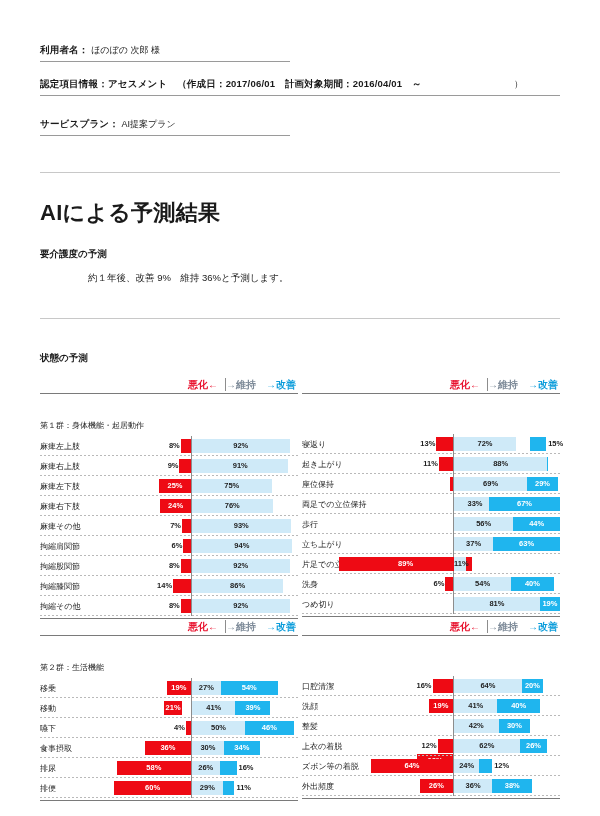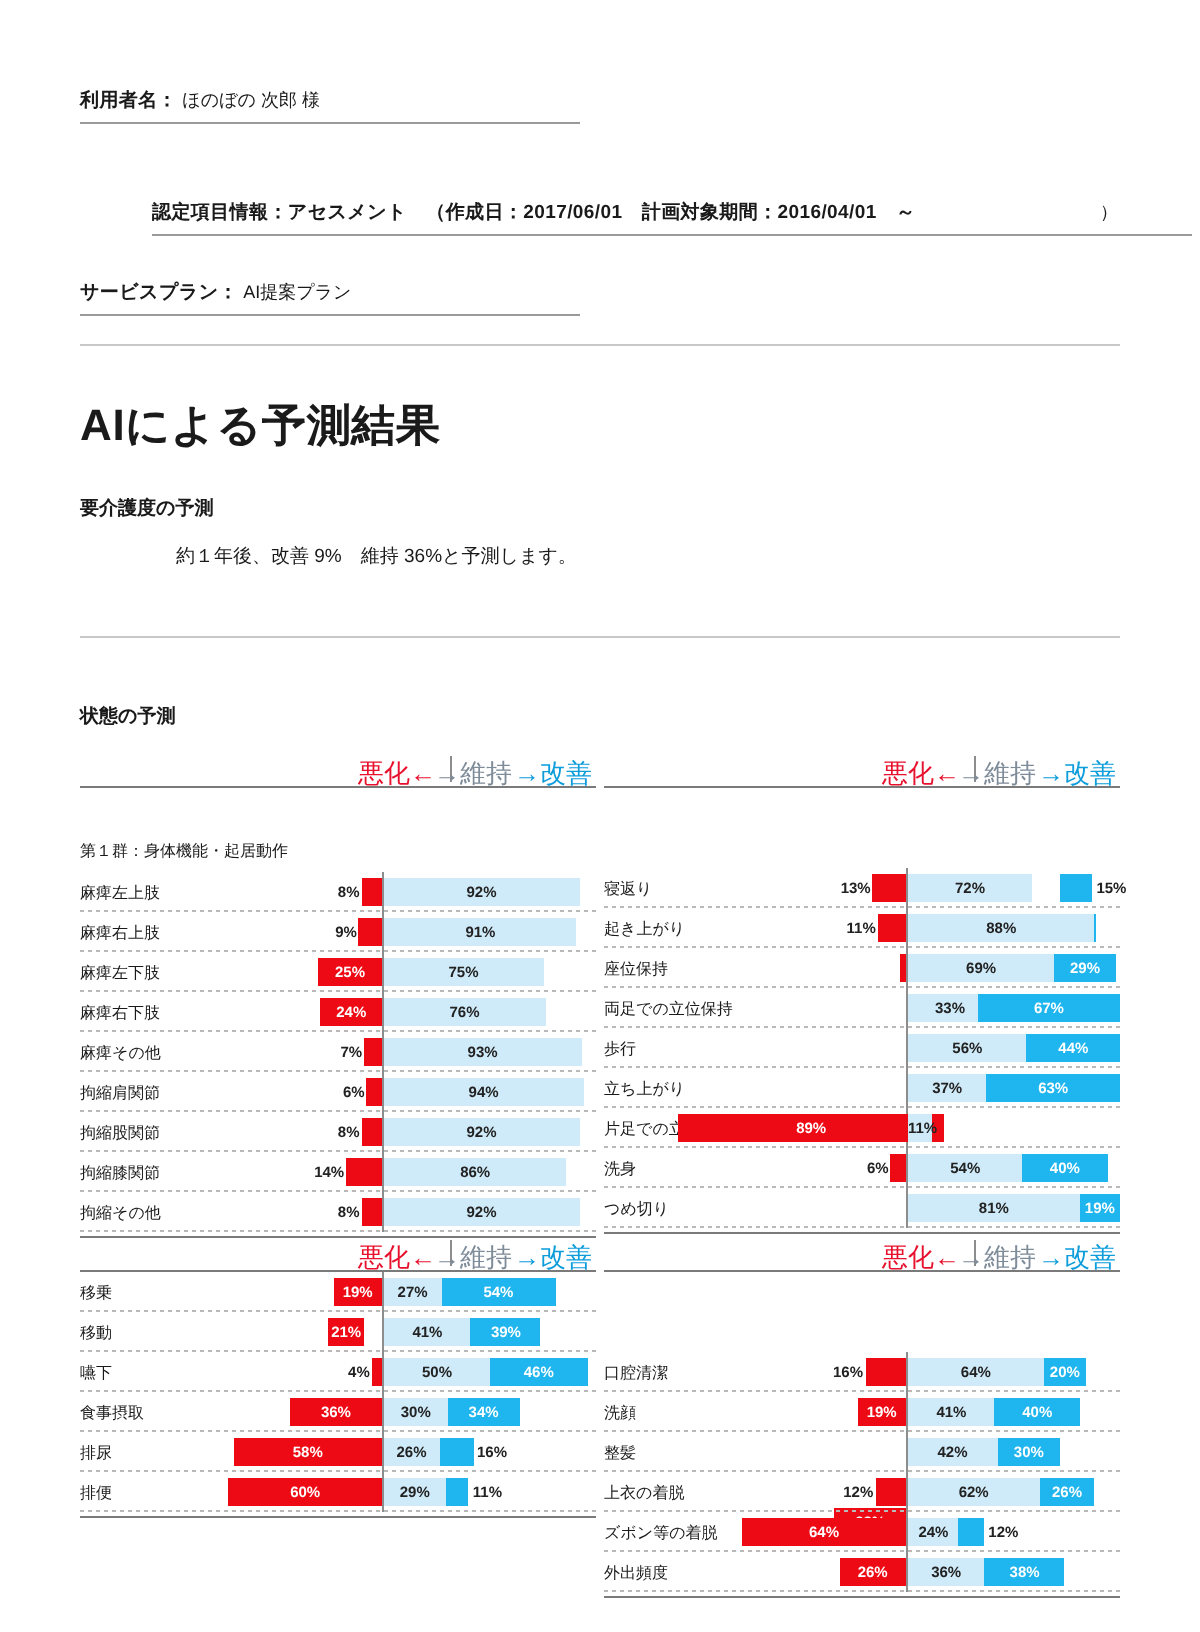--- a/index.html
+++ b/index.html
@@ -11,22 +11,22 @@
     overflow:hidden;
   }
   .page{position:relative;width:600px;height:816px;box-sizing:border-box;}
 
   
   .hdr{position:absolute;left:40px;top:44px;width:520px;}
   .hdr-row{position:relative;padding:0 0 5px 0;font-size:9.5px;}
   .hdr-row .rule{position:absolute;left:0;bottom:0;height:1px;background:#9a9a9a;}
   .hdr-lbl{font-weight:bold;font-size:9.5px;letter-spacing:.2px;}
   .hdr-val{font-weight:normal;font-size:9px;}
-  .hdr-row.r1{margin-bottom:38px;}
-  .hdr-row.r2{margin-bottom:22px;margin-left:36px;}
+  .hdr-row.r1{margin-bottom:16px;}
+  .hdr-row.r2{margin-bottom:22px;}
   .rule-w1{width:250px;}
   .rule-w2{width:520px;}
   .rule-w3{width:250px;}
 
   .top-sep{position:absolute;left:40px;top:172px;width:520px;height:1px;background:#c8c8c8;}
 
   
   .title{position:absolute;left:40px;top:198px;font-size:22px;font-weight:bold;letter-spacing:.3px;}
   .sub1{position:absolute;left:40px;top:248px;font-size:9.5px;font-weight:bold;}
   .sub1-text{position:absolute;left:88px;top:272px;font-size:9.5px;}
@@ -36,21 +36,21 @@
   .sub2{position:absolute;left:40px;top:352px;font-size:9.5px;font-weight:bold;}
 
   
   .panel{position:absolute;width:258px;}
   .panel.left{left:40px;}
   .panel.right{left:302px;}
   .panel.g1{top:378px;}
   .panel.g2{top:620px;}
 
   .legend{position:relative;height:14px;}
-  .legend .lg{position:absolute;top:0;font-size:13px;font-weight:normal;white-space:nowrap;}
+  .legend .lg{position:absolute;top:0;font-size:10px;font-weight:bold;white-space:nowrap;}
   .lg-worse{right:80px;color:#e8112d;}
   .lg-keep{right:42px;color:#7e8b99;}
   .lg-imp{right:2px;color:#0d9ddb;}
   .lg-div{position:absolute;right:72px;top:0px;width:1px;height:13px;background:#8d8d8d;}
 
   .legend-rule{height:1px;background:#7a7a7a;margin-top:1px;}
 
   .grp-title{font-size:8px;font-weight:normal;padding:6px 0 5px 0;margin-top:20px;}
 
   .rows{position:relative;}
@@ -367,20 +367,21 @@
         <div class="grp-rule"></div>
       </div>
       <div class="panel left g2">
         <div class="legend">
           <span class="lg lg-worse">悪化←</span>
           <span class="lg-div"></span>
           <span class="lg lg-keep">→維持</span>
           <span class="lg lg-imp">→改善</span>
         </div>
         <div class="legend-rule"></div>
+        <div class="grp-title">第２群：生活機能</div>
         <div class="rows">
           <div class="axis" style="left: 151px; background: rgb(141, 141, 141);"></div>
           <div class="row">
             <div class="name">移乗</div>
             <div class="bars">
               <div class="seg worse" style="left: 126.68px; width: 24.32px;">
                 <span>19%</span>
               </div>
               <div class="seg keep" style="left: 152px; width: 28.62px;">
                 <span>27%</span>

